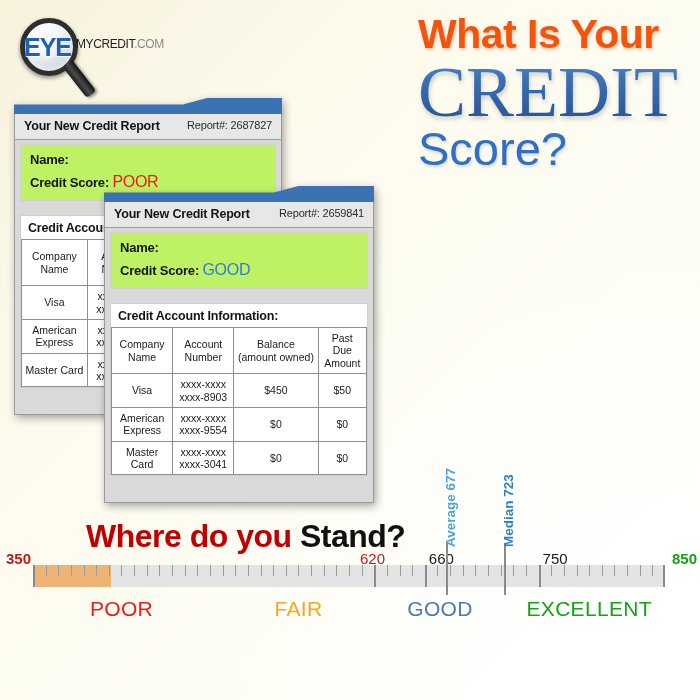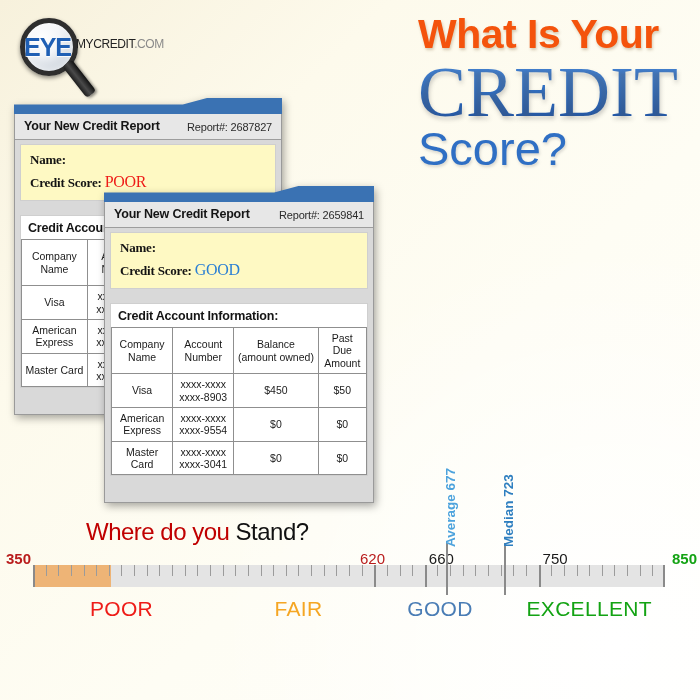--- a/index.html
+++ b/index.html
@@ -62,28 +62,27 @@
 
   
   .folder { position:absolute; filter:drop-shadow(2px 3px 4px rgba(0,0,0,.35)); }
   .folder .tab {
     height:16px; background:#3a72b3; position:relative;
     clip-path: polygon(0 40%, 63% 40%, 72% 0, 100% 0, 100% 100%, 0 100%);
   }
   .folder .body { background:#d9d9d9; border:1px solid #9a9a9a; border-top:none; padding:0; }
   .folder .titlebar {
     background:#e7e7e7; border-bottom:1px solid #9d9d9d;
-    display:flex; align-items:flex-end; padding:5px 9px 6px 9px; gap:10px;
+    display:flex; align-items:flex-start; padding:5px 9px 6px 9px; gap:10px;
   }
   .folder .titlebar .t1 { font-weight:bold; font-size:12.5px; color:#151515; letter-spacing:-.2px; }
   .folder .titlebar .t2 { font-size:11px; color:#2b2b2b; margin-left:auto; letter-spacing:-.2px; }
   .folder .namebox {
-    background:#fef9c3; margin:4px 5px 0 5px; padding:6px 9px 7px 9px;
+    background:#bef264; margin:4px 5px 0 5px; padding:6px 9px 7px 9px;
     border:1px solid #cfcfcf;
-    font-family:Liberation Serif, serif;
   }
   .folder .namebox .row { font-weight:bold; font-size:13px; color:#141414; line-height:1.45; letter-spacing:-.2px; }
   .folder .scoreval { font-weight:normal; font-size:16px; letter-spacing:-.3px; }
   .folder .scoreval.poor { color:#ee1c18; }
   .folder .scoreval.good { color:#2a7fd4; }
   .folder .accwrap { background:#ffffff; margin:14px 5px 0 5px; border:1px solid #cfcfcf; }
   .folder .acctitle { font-weight:bold; font-size:12.5px; color:#141414; padding:5px 7px 4px 7px; letter-spacing:-.2px; }
   .folder table { border-collapse:collapse; width:100%; font-size:10.5px; color:#1a1a1a; }
   .folder table th, .folder table td {
     border:1px solid #8f8f8f; text-align:center; padding:4px 3px; font-weight:normal; line-height:1.18;
@@ -91,21 +90,21 @@
   .folder table th { font-size:10.5px; }
   .folder .pad { height:26px; }
 
   #folder1 { left:14px; top:98px; width:268px; z-index:2; }
   #folder2 { left:104px; top:186px; width:270px; z-index:3; }
   #folder1 .tab { clip-path: polygon(0 40%, 63% 40%, 72% 0, 100% 0, 100% 100%, 0 100%); }
 
   
   #stand {
     position:absolute; left:86px; top:518px;
-    font-weight:normal; font-size:24px; letter-spacing:-.5px; white-space:nowrap;
+    font-weight:bold; font-size:32px; letter-spacing:-.5px; white-space:nowrap;
   }
   #stand .red { color:#c00000; }
   #stand .blk { color:#111111; }
 
   
   #scale { position:absolute; left:0; top:455px; width:700px; height:200px; }
   #ruler {
     position:absolute; left:33px; top:110px; width:632px; height:22px;
     background:#e4e4e4;
   }

